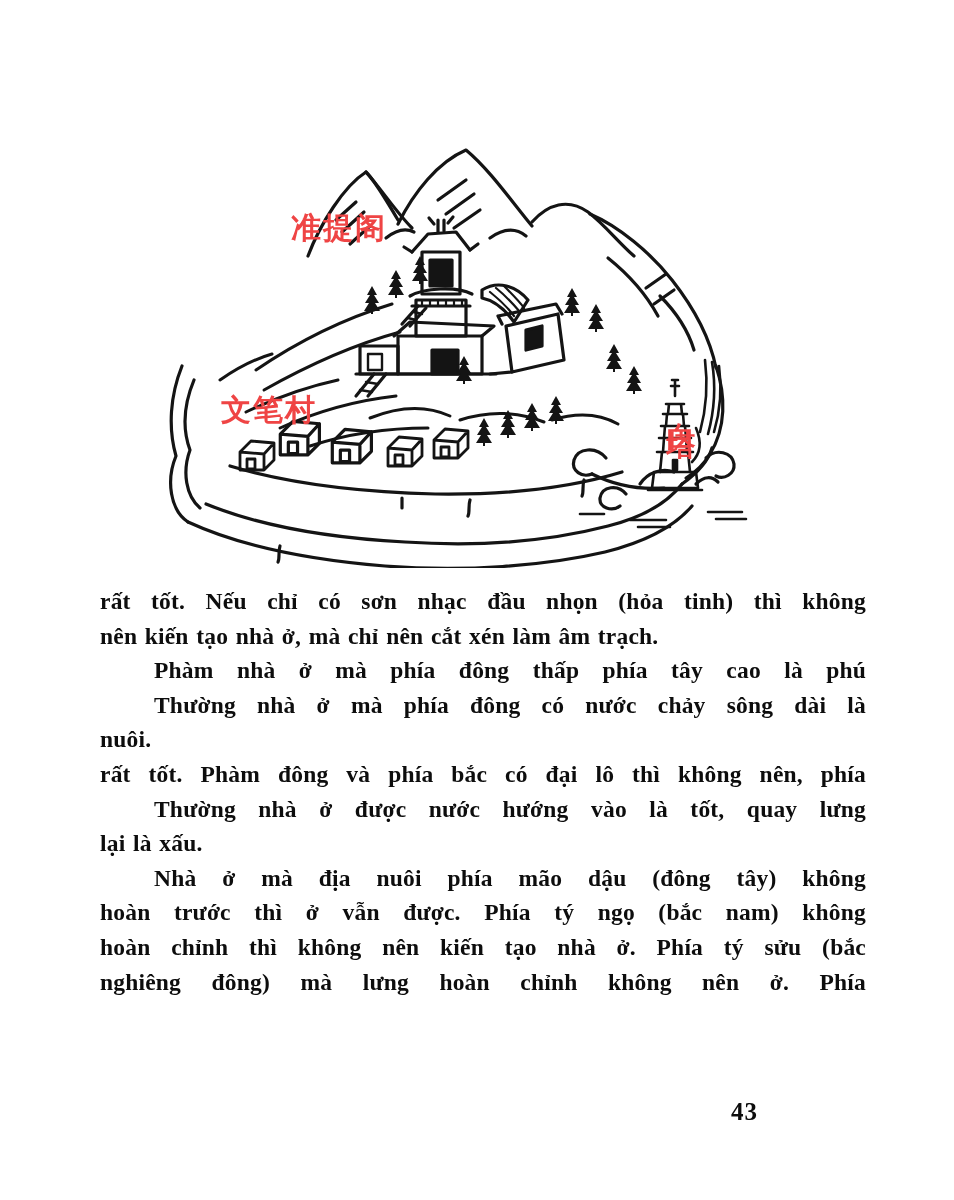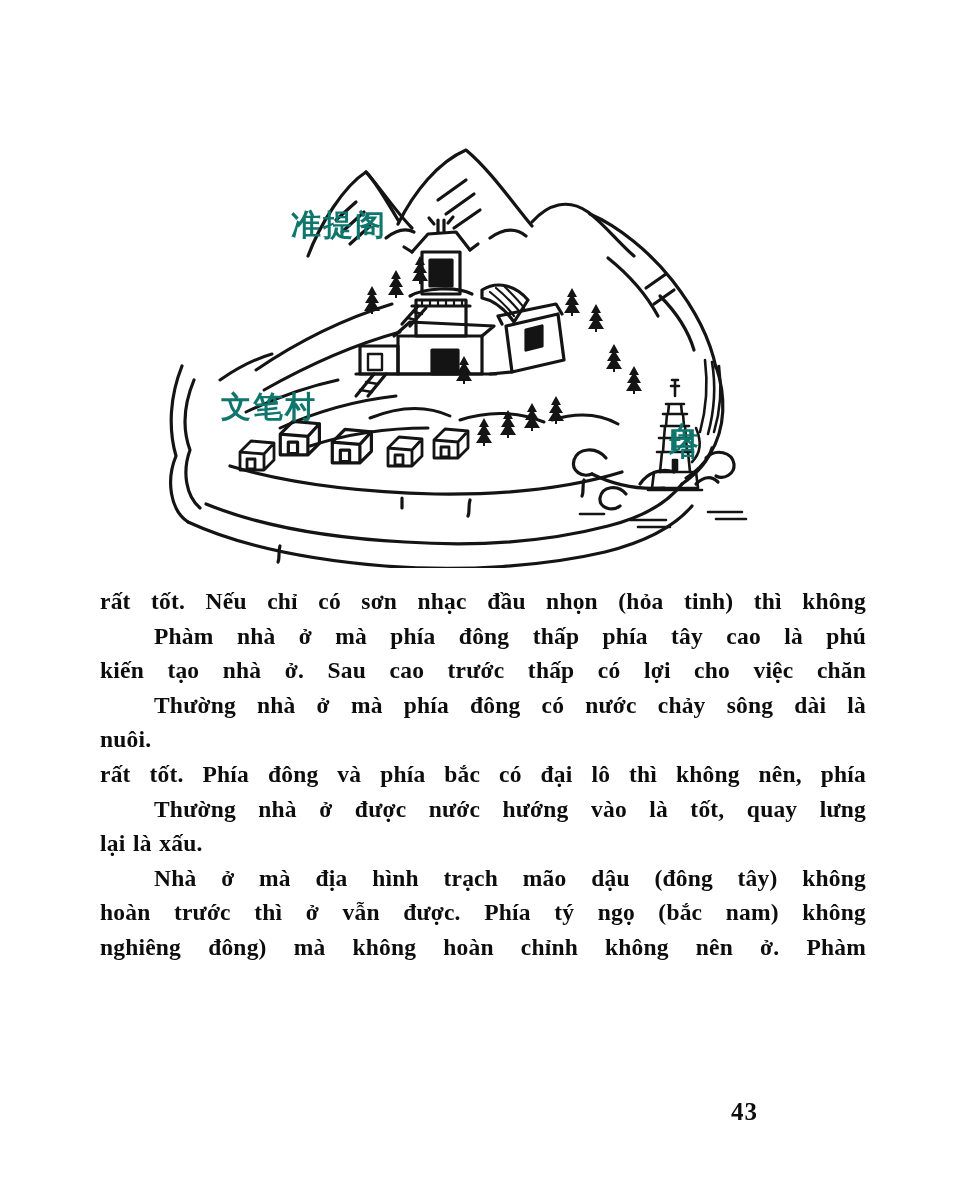--- a/index.html
+++ b/index.html
@@ -10,23 +10,23 @@
     overflow:hidden;
     font-family:"Liberation Serif","DejaVu Serif",serif;
     color:#0d0d0d;
   }
   .illustration{
     position:absolute;left:160px;top:128px;width:592px;height:440px;
   }
   .illustration svg{position:absolute;left:0;top:0;}
   .cjk-label{
     position:absolute;
-    font-family:Liberation Mono, monospace;
+    font-family:Liberation Serif, serif;
     font-weight:bold;
-    color:#0f766e;
+    color:#ef4444;
     letter-spacing:2px;
     line-height:1.05;
     white-space:nowrap;
   }
   .label-temple{left:131px;top:84px;font-size:30px;}
   .label-village{left:46px;top:266px;font-size:30px;margin-left:15px;}
   .label-pagoda{
     left:506px;top:272px;font-size:29px;
     writing-mode:vertical-rl;text-orientation:upright;letter-spacing:6px;
   }
@@ -212,25 +212,26 @@
       <path d="M420,386 H444" stroke-width="2.6"></path>
     </g>
   </svg>
   <div class="cjk-label label-temple">准提阁</div>
   <div class="cjk-label label-village">文笔村</div>
   <div class="cjk-label label-pagoda">白塔</div>
 </div>
 
 <div class="textblock">
   <div class="line">rất tốt. Nếu chỉ có sơn nhạc đầu nhọn (hỏa tinh) thì không</div>
+  <div class="line short">nên kiến tạo nhà ở, mà chỉ nên cắt xén làm âm trạch.</div>
   <div class="line indent">Phàm nhà ở mà phía đông thấp phía tây cao là phú</div>
-  <div class="line">kiến tạo nhà ở. Sau cao trước thấp có lợi cho việc chăn</div>
   <div class="line indent">Thường nhà ở mà phía đông có nước chảy sông dài là</div>
   <div class="line short">nuôi.</div>
-  <div class="line">rất tốt. Phía đông và phía bắc có đại lô thì không nên, phía</div>
+  <div class="line">rất tốt. Phàm đông và phía bắc có đại lô thì không nên, phía</div>
   <div class="line indent">Thường nhà ở được nước hướng vào là tốt, quay lưng</div>
   <div class="line short">lại là xấu.</div>
-  <div class="line indent">Nhà ở mà địa hình trạch mão dậu (đông tây) không</div>
+  <div class="line indent">Nhà ở mà địa nuôi phía mão dậu (đông tây) không</div>
   <div class="line">hoàn trước thì ở vẫn được. Phía tý ngọ (bắc nam) không</div>
-  <div class="line">nghiêng đông) mà không hoàn chỉnh không nên ở. Phàm</div>
+  <div class="line">hoàn chỉnh thì không nên kiến tạo nhà ở. Phía tý sửu (bắc</div>
+  <div class="line">nghiêng đông) mà lưng hoàn chỉnh không nên ở. Phía</div>
 </div>
 
 <div class="page-number">43</div>
 
 </body></html>

